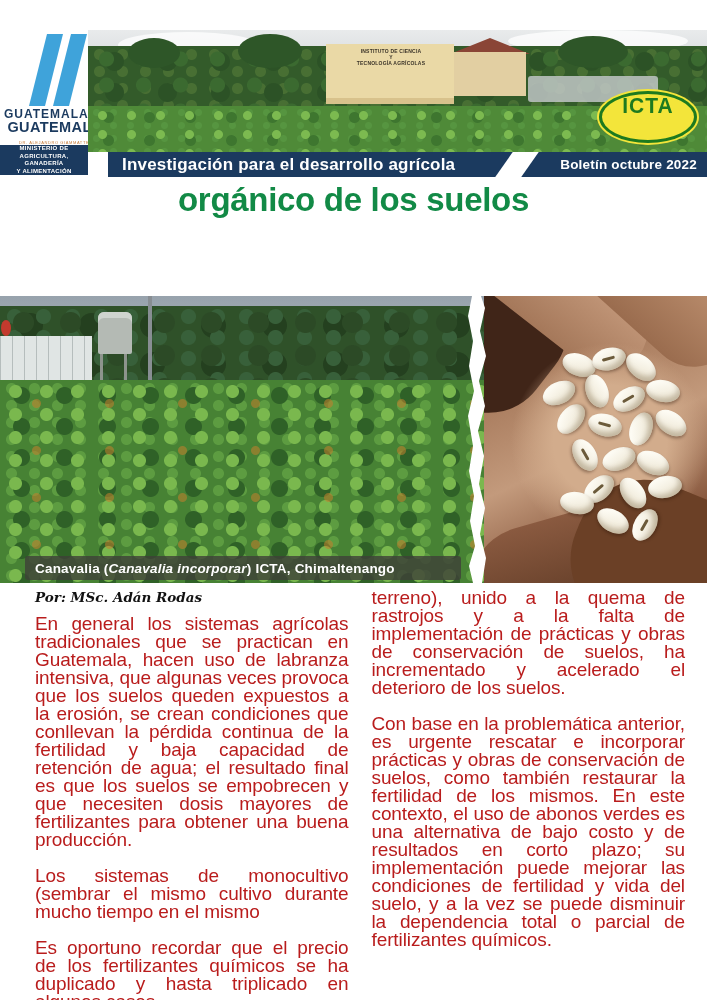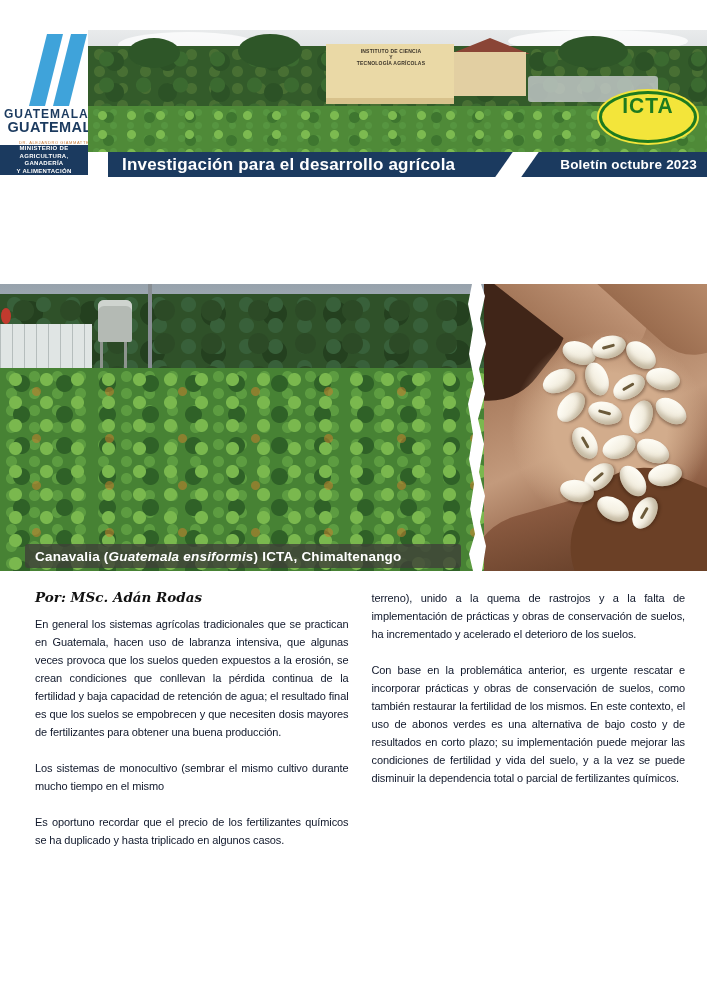--- a/index.html
+++ b/index.html
@@ -57,21 +57,21 @@
     font-size:17px;font-weight:700;letter-spacing:.2px;}
   .banner-slash{position:absolute;left:396px;top:0;width:26px;height:25px;background:#fff;transform:skewX(-35deg);}
   .banner-right{position:absolute;right:10px;top:0;height:25px;display:flex;align-items:center;
     font-size:13.5px;font-weight:700;letter-spacing:.2px;}
 
   
   .headline{position:absolute;left:0;top:181px;width:707px;text-align:center;color:#128a46;
     font-size:33px;font-weight:800;line-height:37px;letter-spacing:-.3px;}
 
   
-  .photo-block{position:absolute;left:0;top:284px;width:707px;height:250px;}
+  .photo-block{position:absolute;left:0;top:296px;width:707px;height:250px;}
   .field-photo{position:absolute;left:0;top:0;width:484px;height:287px;overflow:hidden;
     background:linear-gradient(#97a2ac 0%,#aeb8bf 22%,#4f8a38 30%);}
   .fp-trees{position:absolute;left:0;top:10px;width:100%;height:80px;
     background:
       radial-gradient(circle,#2c4a26 0 10px,transparent 11px),
       radial-gradient(circle,#38603a 0 7px,transparent 8px),
       radial-gradient(circle,#24401f 0 12px,transparent 13px),
       #2f5129;
     background-size:47px 33px,29px 21px,61px 39px;}
   .fp-greenhouse{position:absolute;left:0;top:40px;width:92px;height:48px;background:#e0e5e4;
@@ -119,22 +119,22 @@
   .photo-caption{position:absolute;left:25px;top:260px;width:436px;height:24px;
     background:rgba(62,64,56,.8);border-radius:3px;color:#fff;display:flex;align-items:center;
     padding:0 10px;font-size:13.5px;font-weight:700;letter-spacing:.2px;box-sizing:border-box;}
   .photo-caption .it{font-style:italic;}
 
   
   .article{position:absolute;left:35px;top:589px;width:650px;display:flex;gap:23px;}
   .col{width:316px;}
   .byline{font-family:"DejaVu Serif",serif;font-style:italic;font-weight:700;
     font-size:13.5px;line-height:17px;color:#111;margin-bottom:9px;}
-  .article p{margin:0 0 18px;font-size:11px;line-height:18px;text-align:justify;
-    color:#0f172a;letter-spacing:-.1px;}
+  .article p{margin:0 0 18px;font-size:19px;line-height:18px;text-align:justify;
+    color:#b91c1c;letter-spacing:-.1px;}
 </style>
 </head>
 <body>
 
 <div class="page">
 
   <div class="gov-logo">
     <div class="gov-bar b1"></div>
     <div class="gov-bar b2"></div>
     <div class="gov-text">
@@ -168,24 +168,25 @@
     </div>
     <div class="hp-field"></div>
     <div class="icta-logo">
       <span>ICTA</span>
     </div>
   </div>
 
   <div class="banner">
     <div class="banner-left">Investigación para el desarrollo agrícola</div>
     <div class="banner-slash"></div>
-    <div class="banner-right">Boletín octubre 2023</div>
+    <div class="banner-right">Boletín octubre 2022</div>
   </div>
 
   <div class="headline">
+    <div>orgánico de los suelos</div>
   </div>
 
   <div class="photo-block">
     <div class="field-photo">
       <div class="fp-trees"></div>
       <div class="fp-greenhouse"></div>
       <div class="fp-tank"></div>
       <div class="fp-tanklegs"></div>
       <div class="fp-pole"></div>
       <div class="fp-field"></div>
@@ -218,21 +219,21 @@
       <i class="bean" style="left:112px;top:214px;transform:rotate(30deg)"></i>
       <i class="bean h" style="left:144px;top:218px;transform:rotate(-60deg)"></i>
       <i class="bean" style="left:76px;top:196px;transform:rotate(10deg)"></i>
       <i class="bean" style="left:58px;top:86px;transform:rotate(-25deg)"></i>
     </div>
 
     <div class="torn-edge"></div>
 
     <div class="photo-caption">
       <span>Canavalia (</span>
-        <span class="it">Guatemala ensiformis</span>
+        <span class="it">Canavalia incorporar</span>
         <span>) ICTA, Chimaltenango</span>
     </div>
   </div>
 
   <div class="article">
     <div class="col">
       <div class="byline">
         <div>Por:  MSc. Adán Rodas</div>
       </div>
       <p>En general los sistemas agrícolas tradicionales que se practican en Guatemala, hacen uso de labranza intensiva, que algunas veces provoca que los suelos queden expuestos a la erosión, se crean condiciones que conllevan la pérdida continua de la fertilidad y baja capacidad de retención de agua; el resultado final es que los suelos se empobrecen y que necesiten dosis mayores de fertilizantes para obtener una buena producción.</p>

